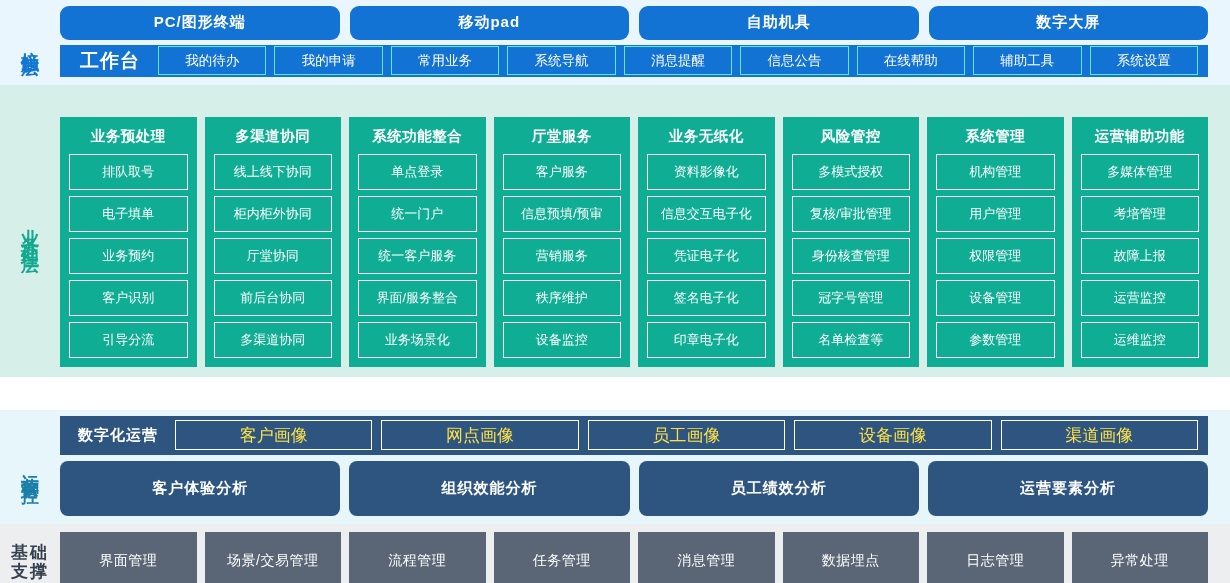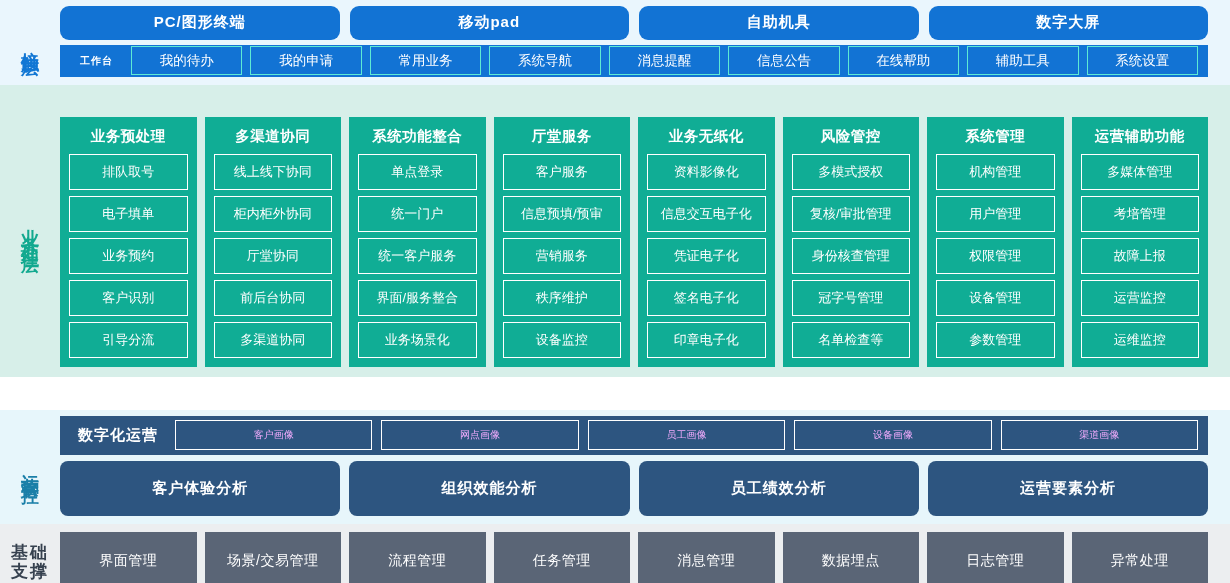--- a/index.html
+++ b/index.html
@@ -34,21 +34,21 @@
   .l1-row1{display:flex;gap:10px;height:42px;}
   .chan{
     flex:1 1 0;background:#1273d4;border-radius:9px;
     display:flex;align-items:center;justify-content:center;
     color:#fff;font-size:15px;font-weight:bold;letter-spacing:1px;
   }
   .l1-row2{
     height:40px;background:#1273d4;
     display:flex;align-items:center;gap:8px;padding:0 10px;box-sizing:border-box;
   }
-  .l1-lead{color:#fff;font-size:10px;font-weight:bold;padding:0 10px;white-space:nowrap;letter-spacing:1px;}
+  .l1-lead{color:#fff;font-size:19px;font-weight:bold;padding:0 10px;white-space:nowrap;letter-spacing:1px;}
   .l1-item{
     flex:1 1 0;height:27px;border:1px solid #5eead4;
     display:flex;align-items:center;justify-content:center;
     color:#fff;font-size:13.5px;white-space:nowrap;
   }
 
   
   .l2{height:292px;background:#d7efe9;}
   .l2 .layer-label{color:#12a98f;}
   .l2 .layer-label .vlabel{letter-spacing:7px;font-size:18px;}
@@ -74,21 +74,21 @@
   .l3 .layer-label{color:#1a7fa8;}
   .l3 .layer-body{padding:6px 22px 8px 0;display:flex;flex-direction:column;gap:6px;}
   .l3-row1{
     height:40px;background:#2d5580;display:flex;align-items:center;gap:9px;
     padding:0 10px;box-sizing:border-box;
   }
   .l3-lead{color:#fff;font-size:15px;font-weight:bold;letter-spacing:1px;white-space:nowrap;padding:0 8px;}
   .l3-item{
     flex:1 1 0;height:28px;border:1px solid #ffffff;
     display:flex;align-items:center;justify-content:center;
-    color:#f0abfc;font-size:10px;white-space:nowrap;
+    color:#fde047;font-size:17px;white-space:nowrap;
   }
   .l3-row2{display:flex;gap:9px;height:57px;}
   .l3-pill{
     flex:1 1 0;background:#2d5580;border-radius:8px;
     display:flex;align-items:center;justify-content:center;
     color:#fff;font-size:15px;font-weight:bold;letter-spacing:1px;
   }
 
   
   .l4{height:76px;background:#eceef0;}

